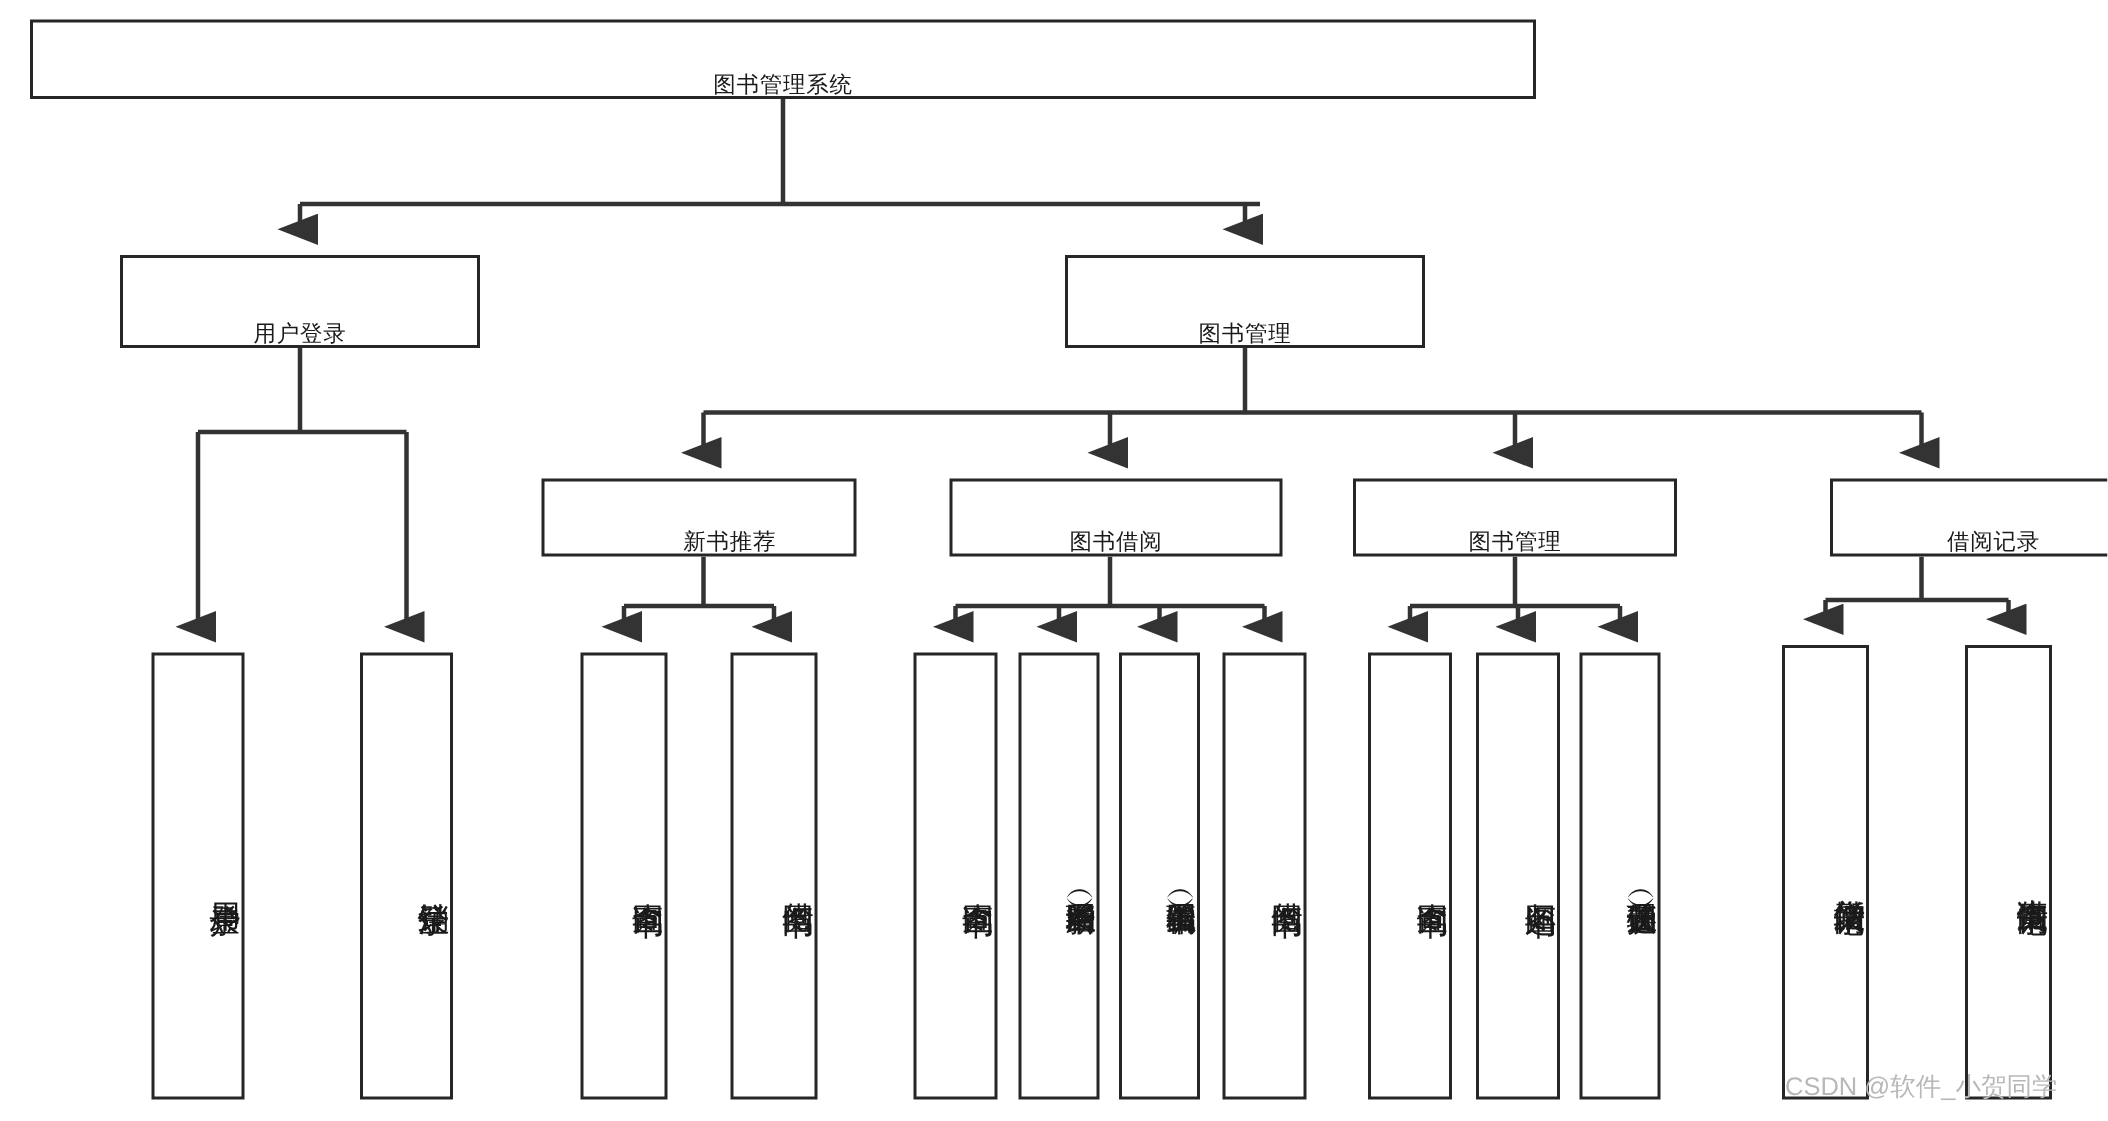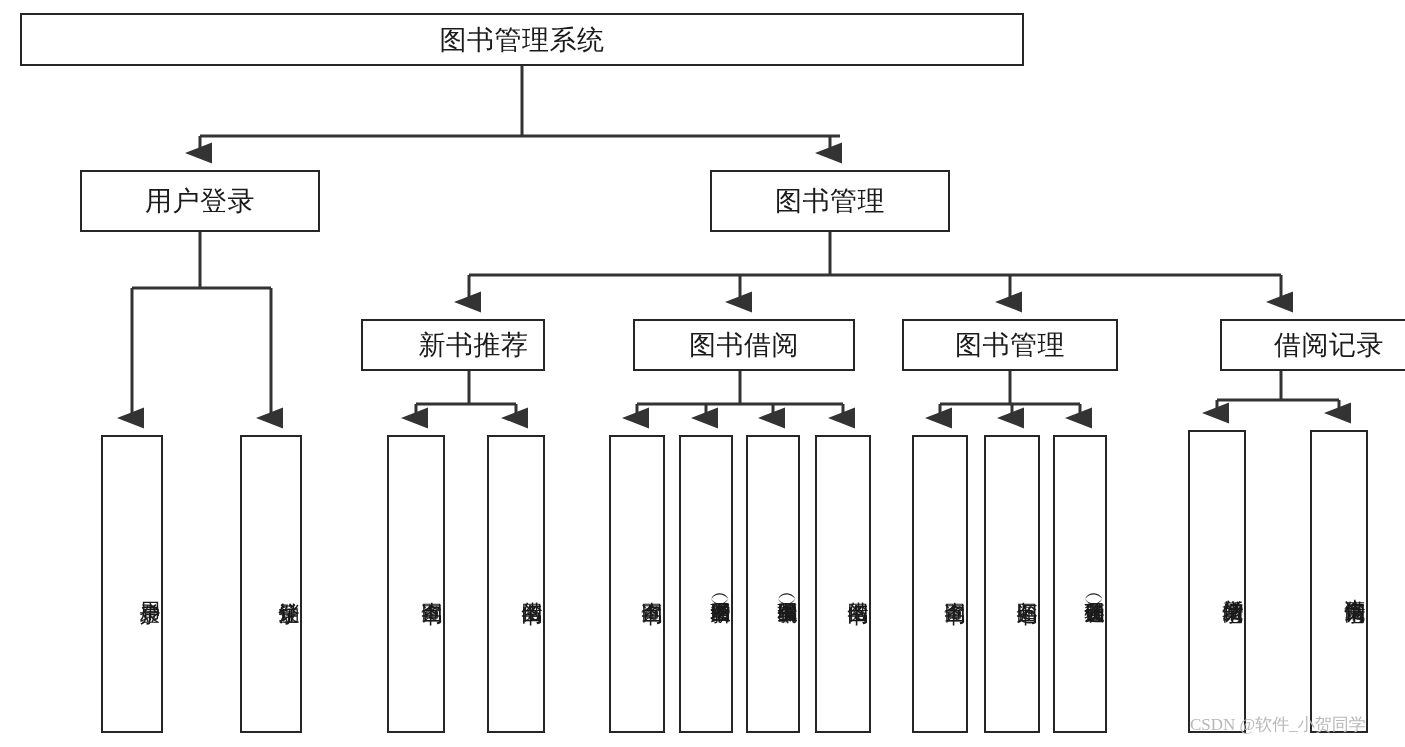--- a/index.html
+++ b/index.html
@@ -29,24 +29,25 @@
     box-sizing: border-box;
     border: 2px solid #262626;
     background: #ffffff;
     display: flex;
     align-items: center;
     justify-content: center;
     color: #1a1a1a;
     z-index: 2;
   }
   .node-h {
-    font-size: 27px;
+    font-size: 15px;
     letter-spacing: 0.5px;
     line-height: 1.1;
     white-space: nowrap;
+    align-items: flex-end;
   }
   .node-v {
     writing-mode: vertical-rl;
     text-orientation: upright;
     font-size: 21px;
     letter-spacing: 1px;
     line-height: 1.05;
     align-items: flex-start;
     padding-top: 6px;
     justify-content: center;
@@ -57,21 +58,21 @@
     letter-spacing: 0px;
   }
   .watermark {
     position: absolute;
     left: 1190px;
     top: 713px;
     font-size: 17px;
     color: #b8b8b8;
     white-space: nowrap;
     z-index: 3;
-    font-family: Liberation Serif, serif;
+    font-family: Liberation Sans, sans-serif;
   }
 </style>
 </head>
 <body>
 
 <div id="canvas">
 
   <svg id="edges" viewBox="0 0 1405 747" xmlns="http://www.w3.org/2000/svg">
     <defs>
       <marker id="arrow" markerWidth="10" markerHeight="10" refX="3.2" refY="4" orient="auto" markerUnits="strokeWidth">
@@ -127,21 +128,21 @@
   </div>
 
   <div class="node node-h" style="left:80px; top:170px; width:240px; height:62px;">
     <span>用户登录</span>
   </div>
 
   <div class="node node-h" style="left:710px; top:170px; width:240px; height:62px;">
     <span>图书管理</span>
   </div>
 
-  <div class="node node-h" style="left:361px; top:319px; width:184px; height:52px;padding-left:41px;">
+  <div class="node node-h" style="left:361px; top:319px; width:210px; height:52px;padding-left:41px;">
     <span>新书推荐</span>
   </div>
 
   <div class="node node-h" style="left:633px; top:319px; width:222px; height:52px;">
     <span>图书借阅</span>
   </div>
 
   <div class="node node-h" style="left:902px; top:319px; width:216px; height:52px;">
     <span>图书管理</span>
   </div>

